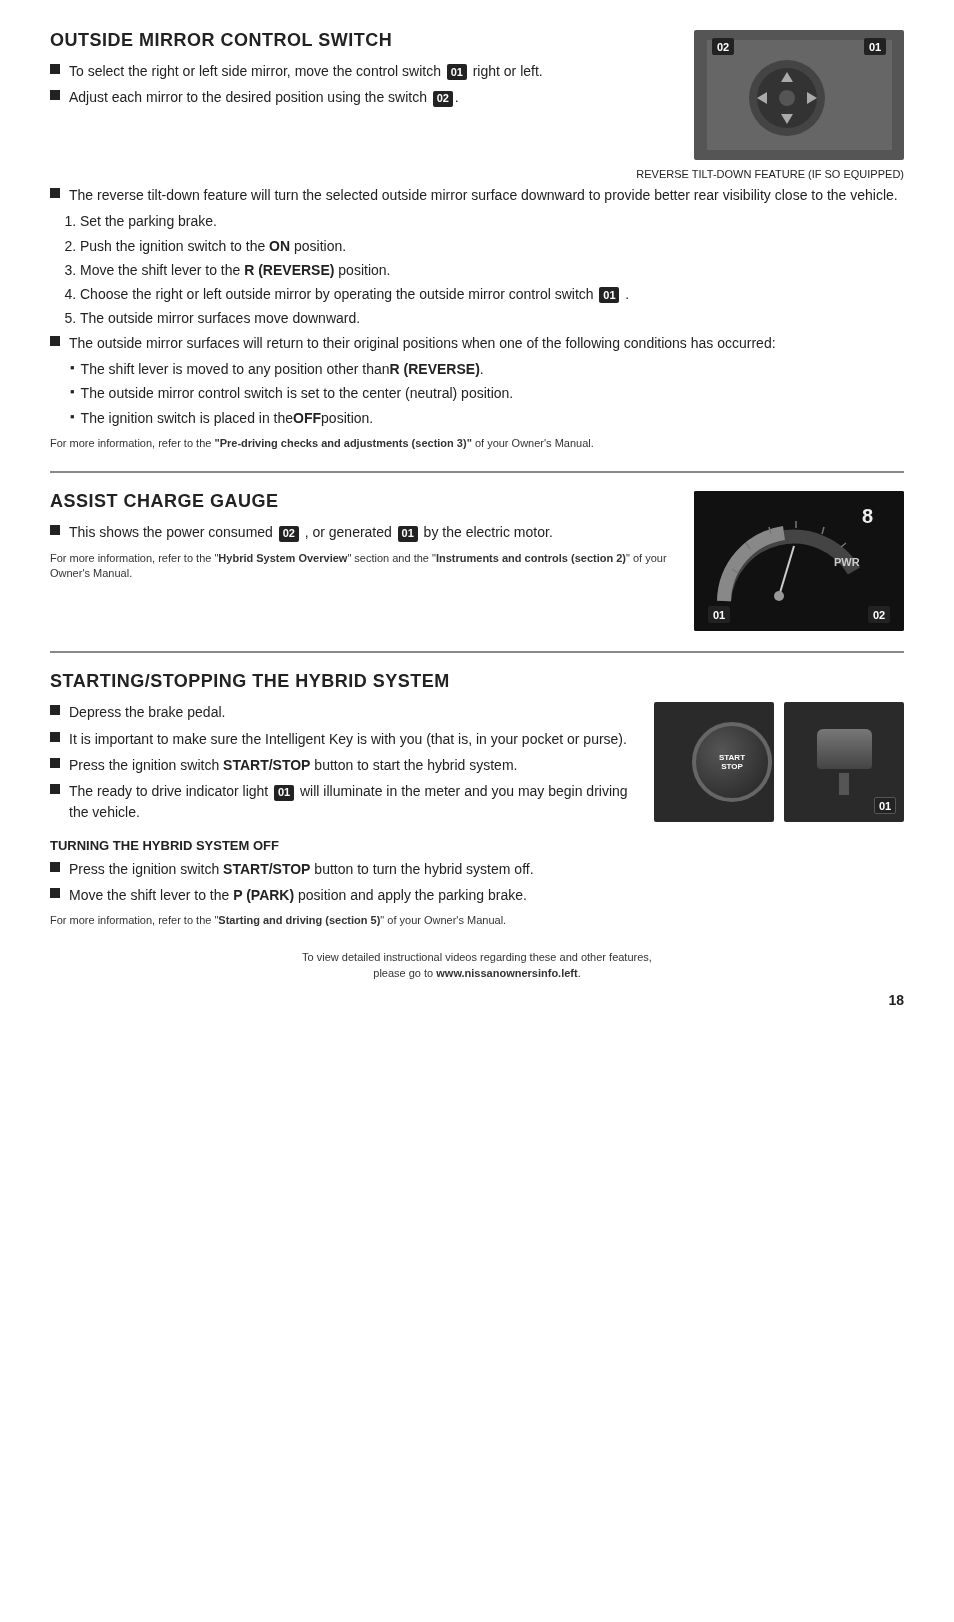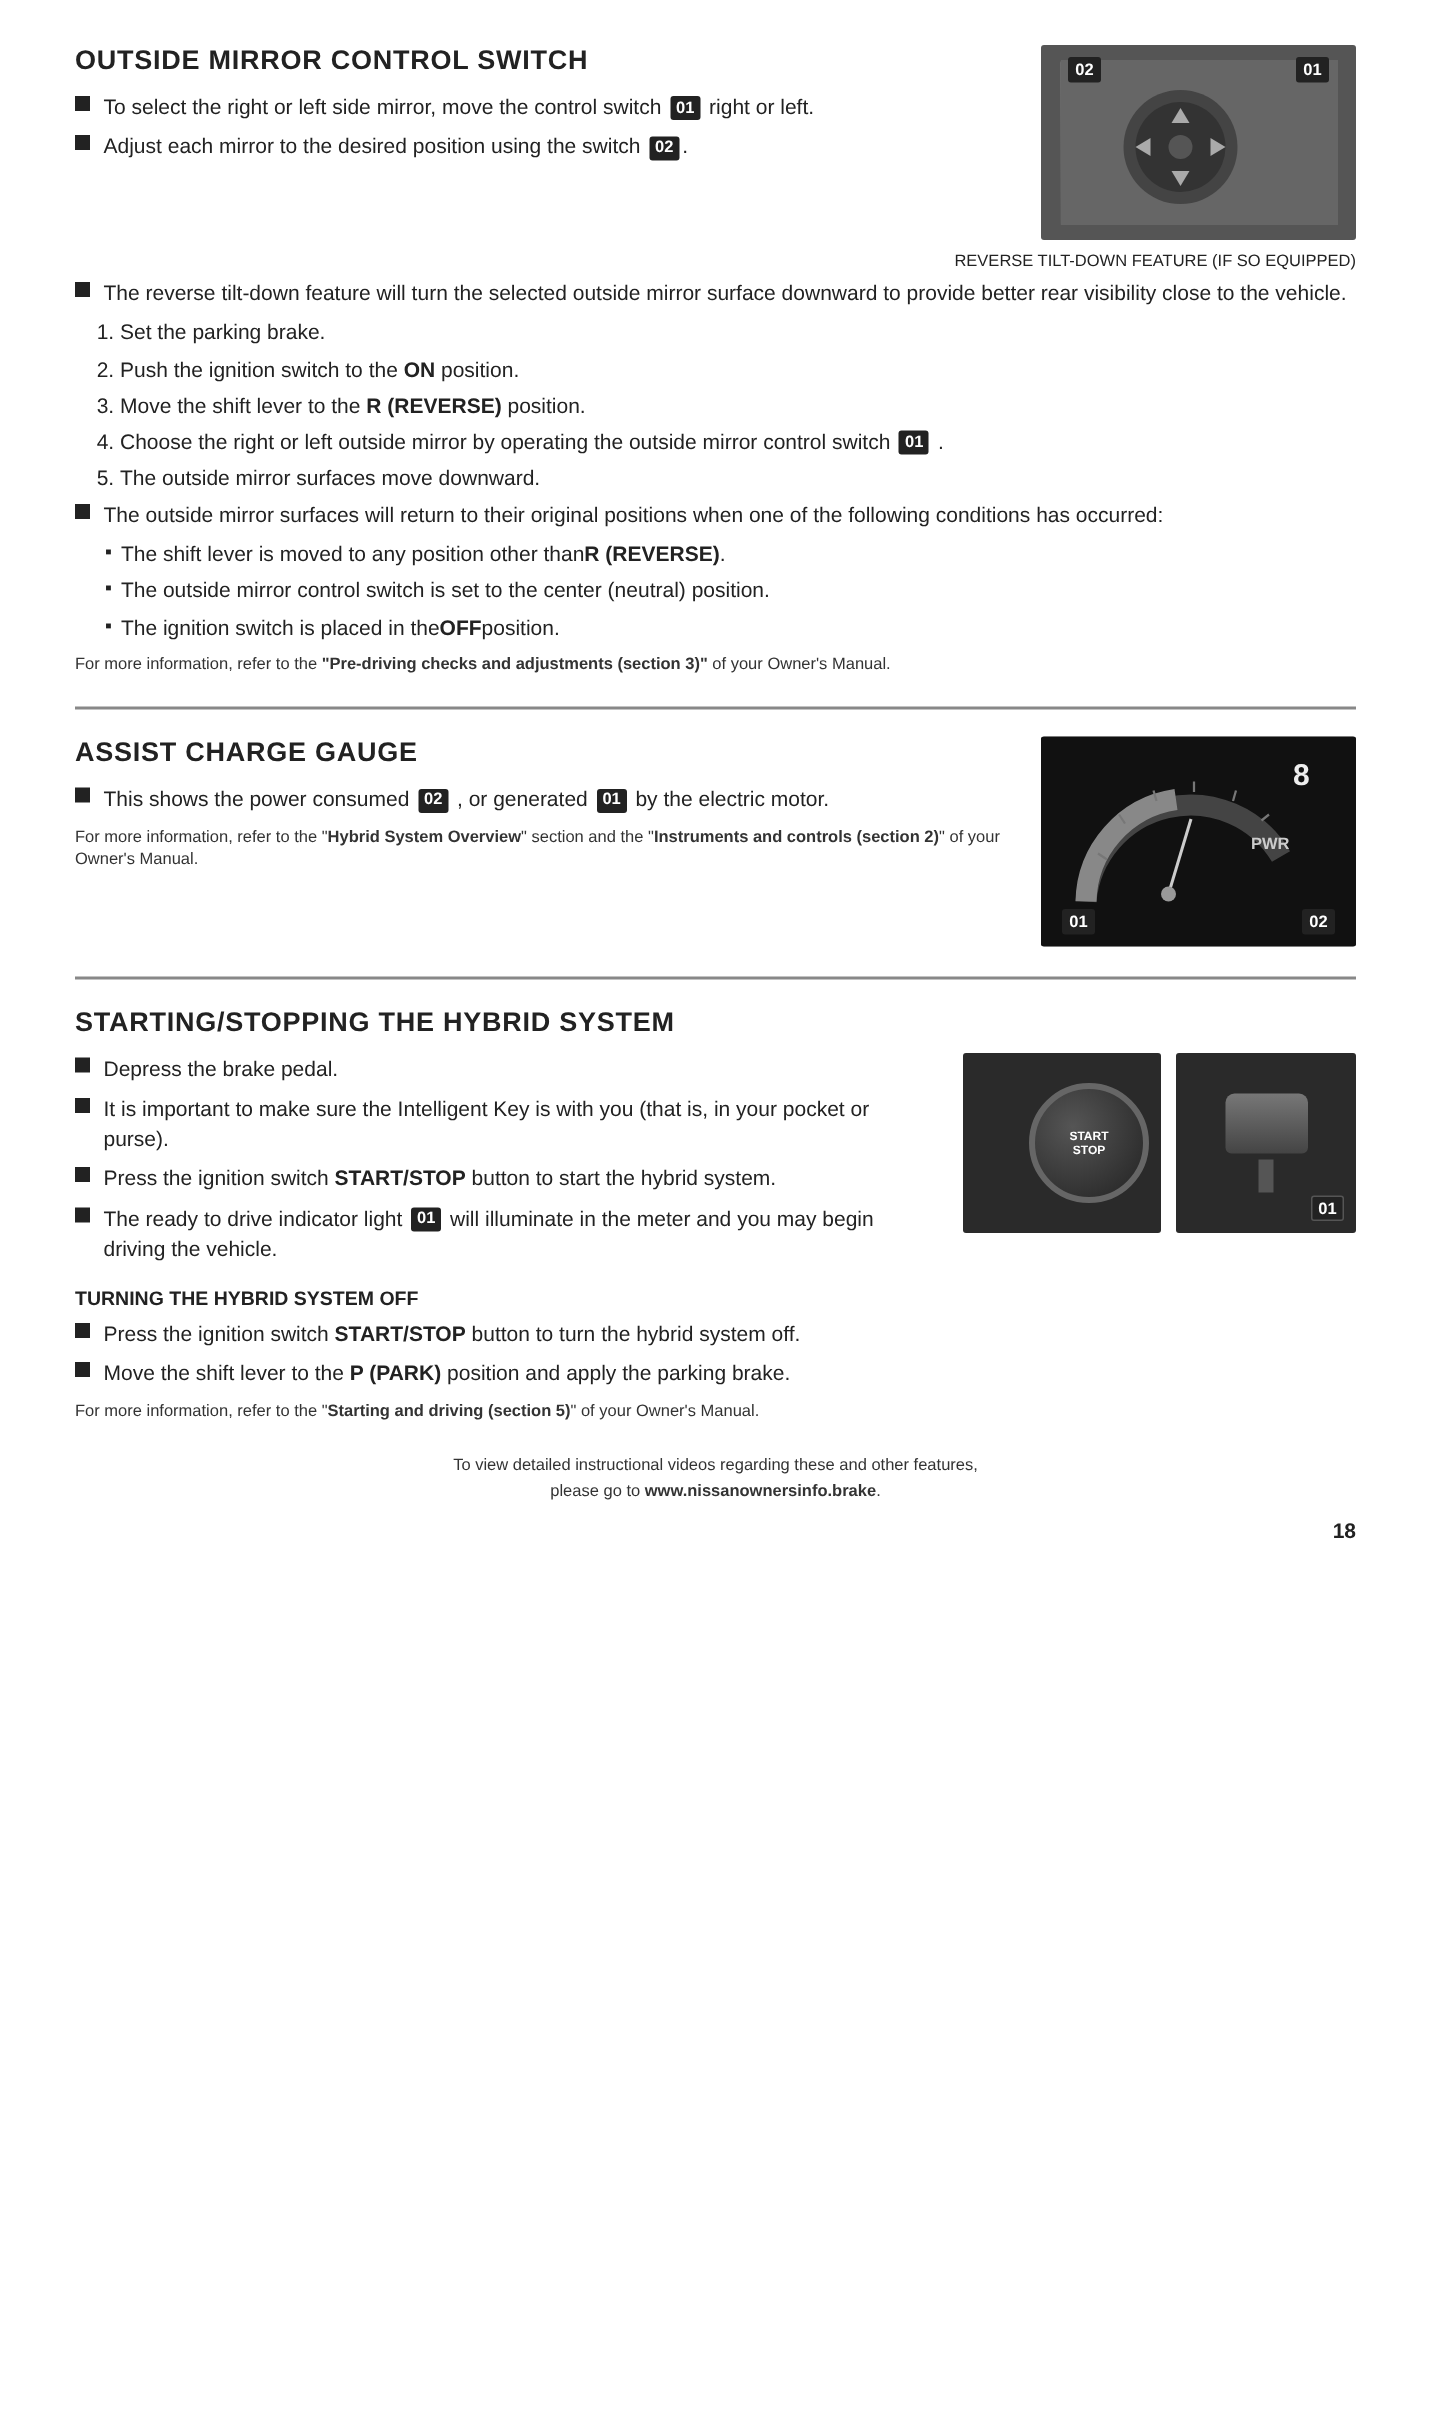--- a/index.html
+++ b/index.html
@@ -209,21 +209,21 @@
       align-items: center;
       justify-content: center;
     }
     
     .hybrid-images {
       display: flex;
       gap: 10px;
       flex-shrink: 0;
     }
     .img-start-stop {
-      width: 132px;
+      width: 120px;
       height: 120px;
       background: #2a2a2a;
       border-radius: 2px;
       display: flex;
       align-items: center;
       justify-content: center;
       padding-left: 36px;
     }
     .start-stop-btn {
       width: 80px;
@@ -463,15 +463,15 @@
     <li>
       <span class="bullet-square"></span>
       <span>Move the shift lever to the <strong>P (PARK)</strong> position and apply the parking brake.</span>
     </li>
   </ul>
   <div class="footnote">For more information, refer to the "<strong>Starting and driving (section 5)</strong>" of your Owner's Manual.</div>
 </div>
 
 <div class="final-footnote">
   <span>To view detailed instructional videos regarding these and other features,</span><br>
-  <span>please go to <strong>www.nissanownersinfo.brake</strong>.</span>
+  <span>please go to <strong>www.nissanownersinfo.left</strong>.</span>
 </div>
 <div class="page-number">18</div>
 
 </body></html>

